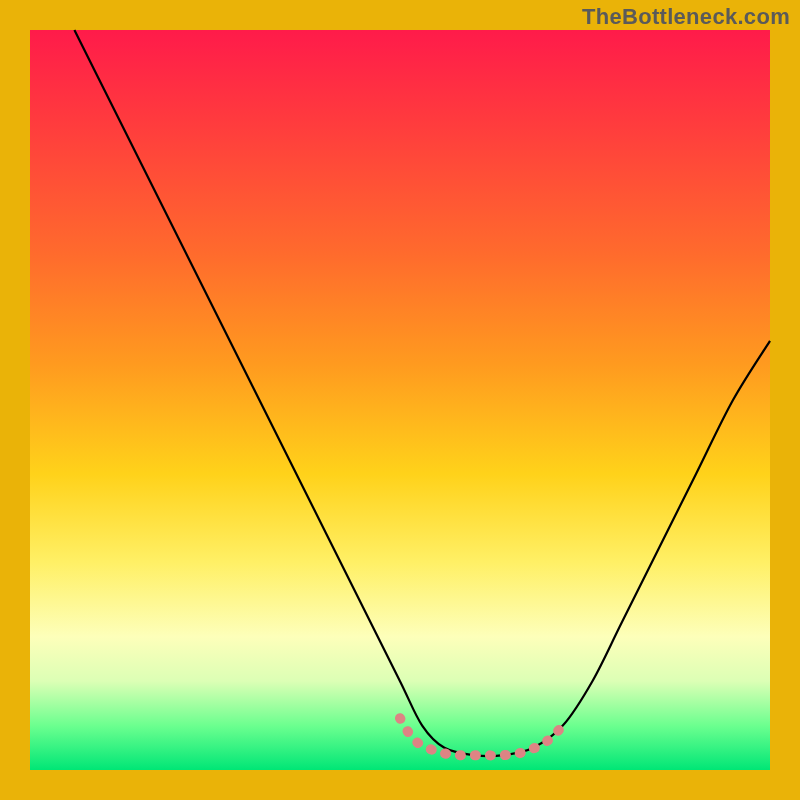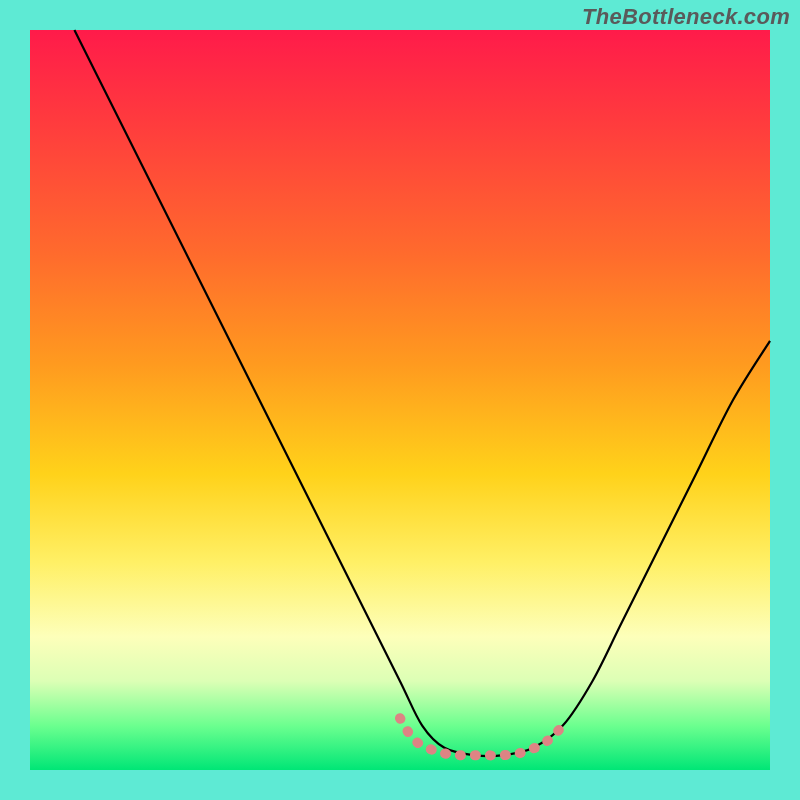--- a/index.html
+++ b/index.html
@@ -8,22 +8,21 @@
     width: 800px;
     height: 800px;
     background: #000;
     overflow: hidden;
     font-family: Arial, Helvetica, sans-serif;
   }
   .frame {
     position: relative;
     width: 800px;
     height: 800px;
-    background: #5eead4;
-    font-style: italic;
+    background: #eab308;
   }
   .watermark {
     position: absolute;
     top: 4px;
     right: 10px;
     color: #5a5a5a;
     font-size: 22px;
     font-weight: 600;
     letter-spacing: 0.3px;
     z-index: 20;

